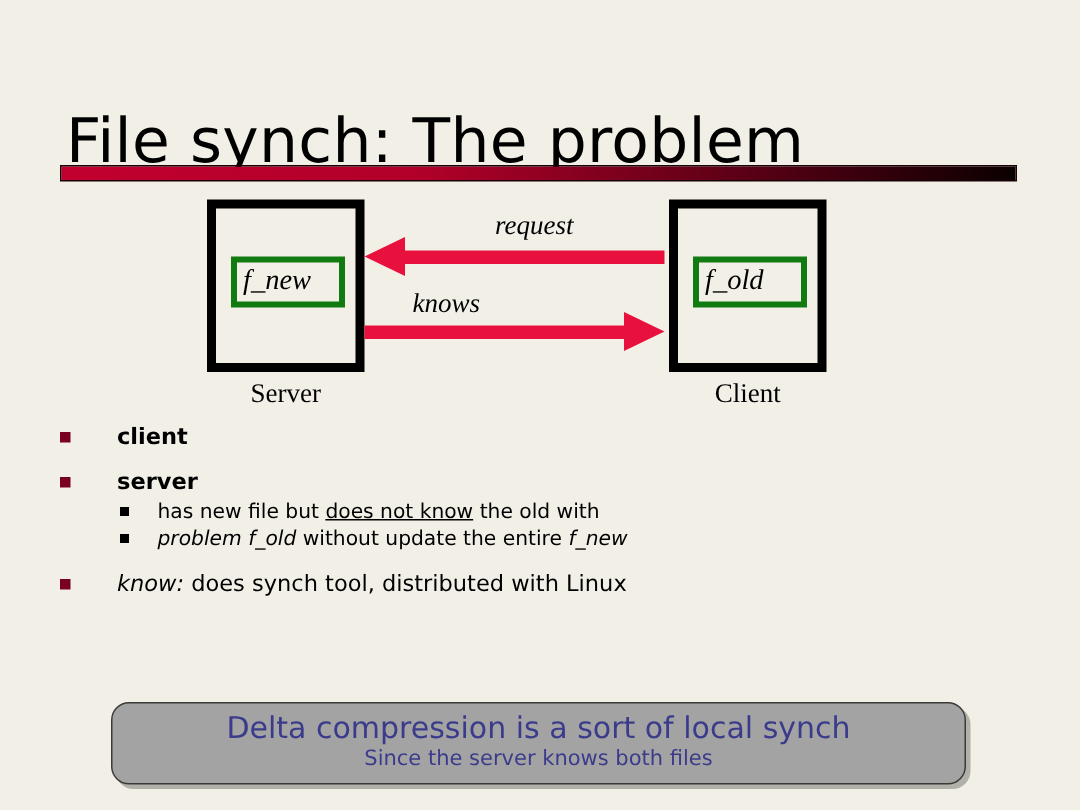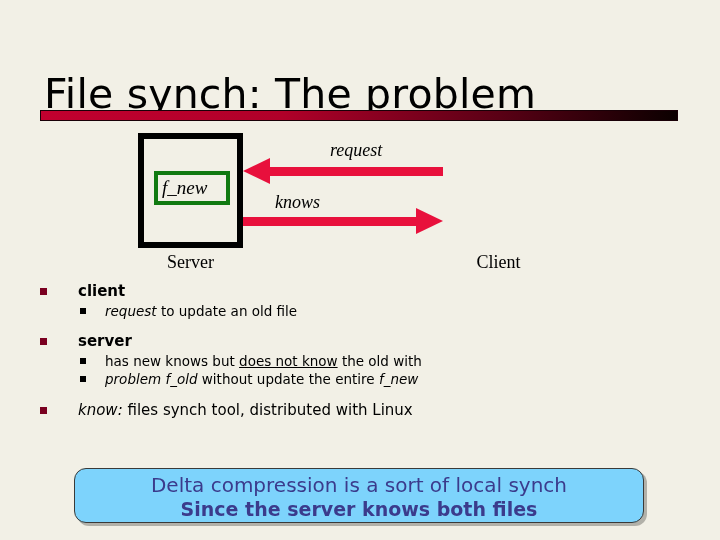--- a/index.html
+++ b/index.html
@@ -171,56 +171,61 @@
   .em-i { font-style: italic; }
   .em-bu { font-weight: normal; text-decoration: underline; }
 
   
   .callout {
     position: absolute;
     left: 74px;
     top: 468px;
     width: 570px;
     height: 55px;
-    background: #7dd3fc;
+    background: #a3a3a3;
     border: 1px solid #3a3a38;
     border-radius: 12px;
     box-sizing: border-box;
     box-shadow: 3px 3px 0 rgba(60,60,55,0.35);
     text-align: center;
     color: #3b3b8c;
     padding-top: 5px;
   }
   .callout-main {
     font-size: 20px;
     line-height: 1.15;
     white-space: nowrap;
   }
   .callout-sub {
-    font-size: 19px;
-    font-weight: bold;
+    font-size: 14px;
+    font-weight: normal;
     line-height: 1.3;
     white-space: nowrap;
   }
 </style>
 </head>
 <body>
 
 <div class="slide-title">File synch: The problem</div>
 <div class="title-rule"></div>
 
 <div class="diagram">
 
   <div class="node-box node-server">
     <div class="file-chip">
       <span>f_new</span>
     </div>
   </div>
   <div class="node-caption caption-server">Server</div>
 
+  <div class="node-box node-client">
+    <div class="file-chip">
+      <span>f_old</span>
+    </div>
+  </div>
   <div class="node-caption caption-client">Client</div>
 
   <div class="arrow-label label-request">request</div>
   <div class="arrow arrow-request">
     <div class="arrow-head"></div>
     <div class="arrow-shaft"></div>
   </div>
 
   <div class="arrow-label label-update">knows</div>
   <div class="arrow arrow-update">
@@ -230,45 +235,41 @@
 
 </div>
 
 <div class="bullets">
 
   <div class="grp">
     <div class="lvl1">
       <span class="marker"></span>
       <span>client</span>
     </div>
-    <div class="lvl2">
-      <span class="marker"></span>
-      <span class="em-i">request</span><span> to update an old file</span>
-    </div>
   </div>
 
   <div class="grp">
     <div class="lvl1">
       <span class="marker"></span>
       <span>server</span>
     </div>
     <div class="lvl2">
       <span class="marker"></span>
-      <span>has new knows but </span><span class="em-bu">does not know</span><span> the old with</span>
+      <span>has new file but </span><span class="em-bu">does not know</span><span> the old with</span>
     </div>
     <div class="lvl2">
       <span class="marker"></span>
       <span class="em-i">problem f_old</span><span> without update the entire </span><span class="em-i">f_new</span>
     </div>
   </div>
 
   <div class="grp">
     <div class="lvl1" style="font-weight:normal; font-size:15px;">
       <span class="marker"></span>
-      <span class="em-i">know:</span><span>  files synch tool, distributed with Linux</span>
+      <span class="em-i">know:</span><span>  does synch tool, distributed with Linux</span>
     </div>
   </div>
 
 </div>
 
 <div class="callout">
   <div class="callout-main">Delta compression is a sort of local synch</div>
   <div class="callout-sub">Since the server knows both files</div>
 </div>
 

